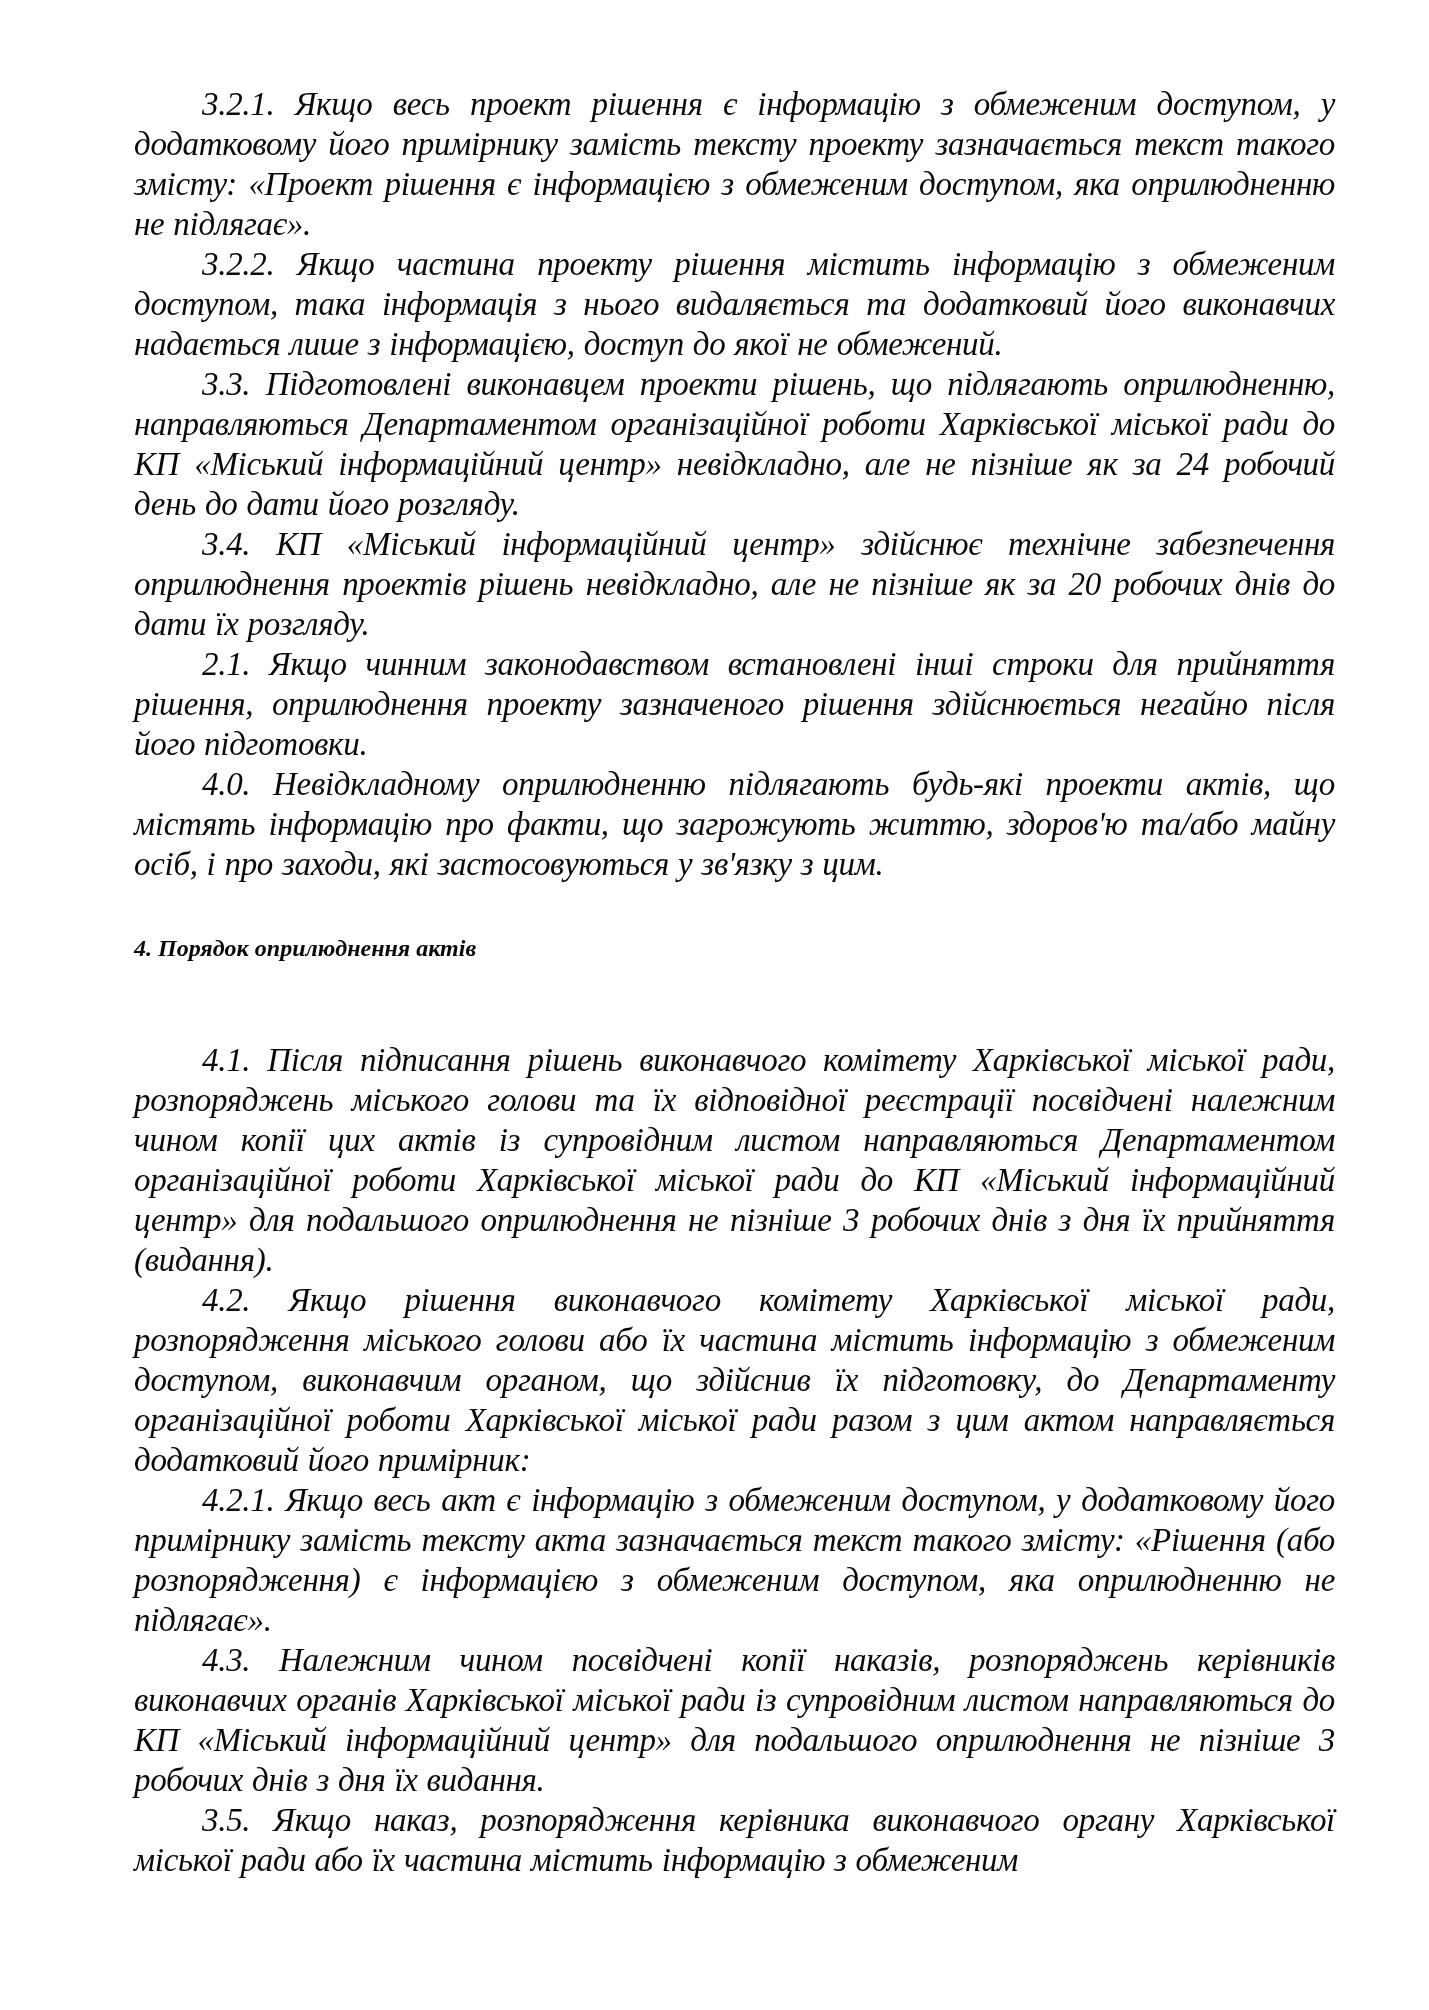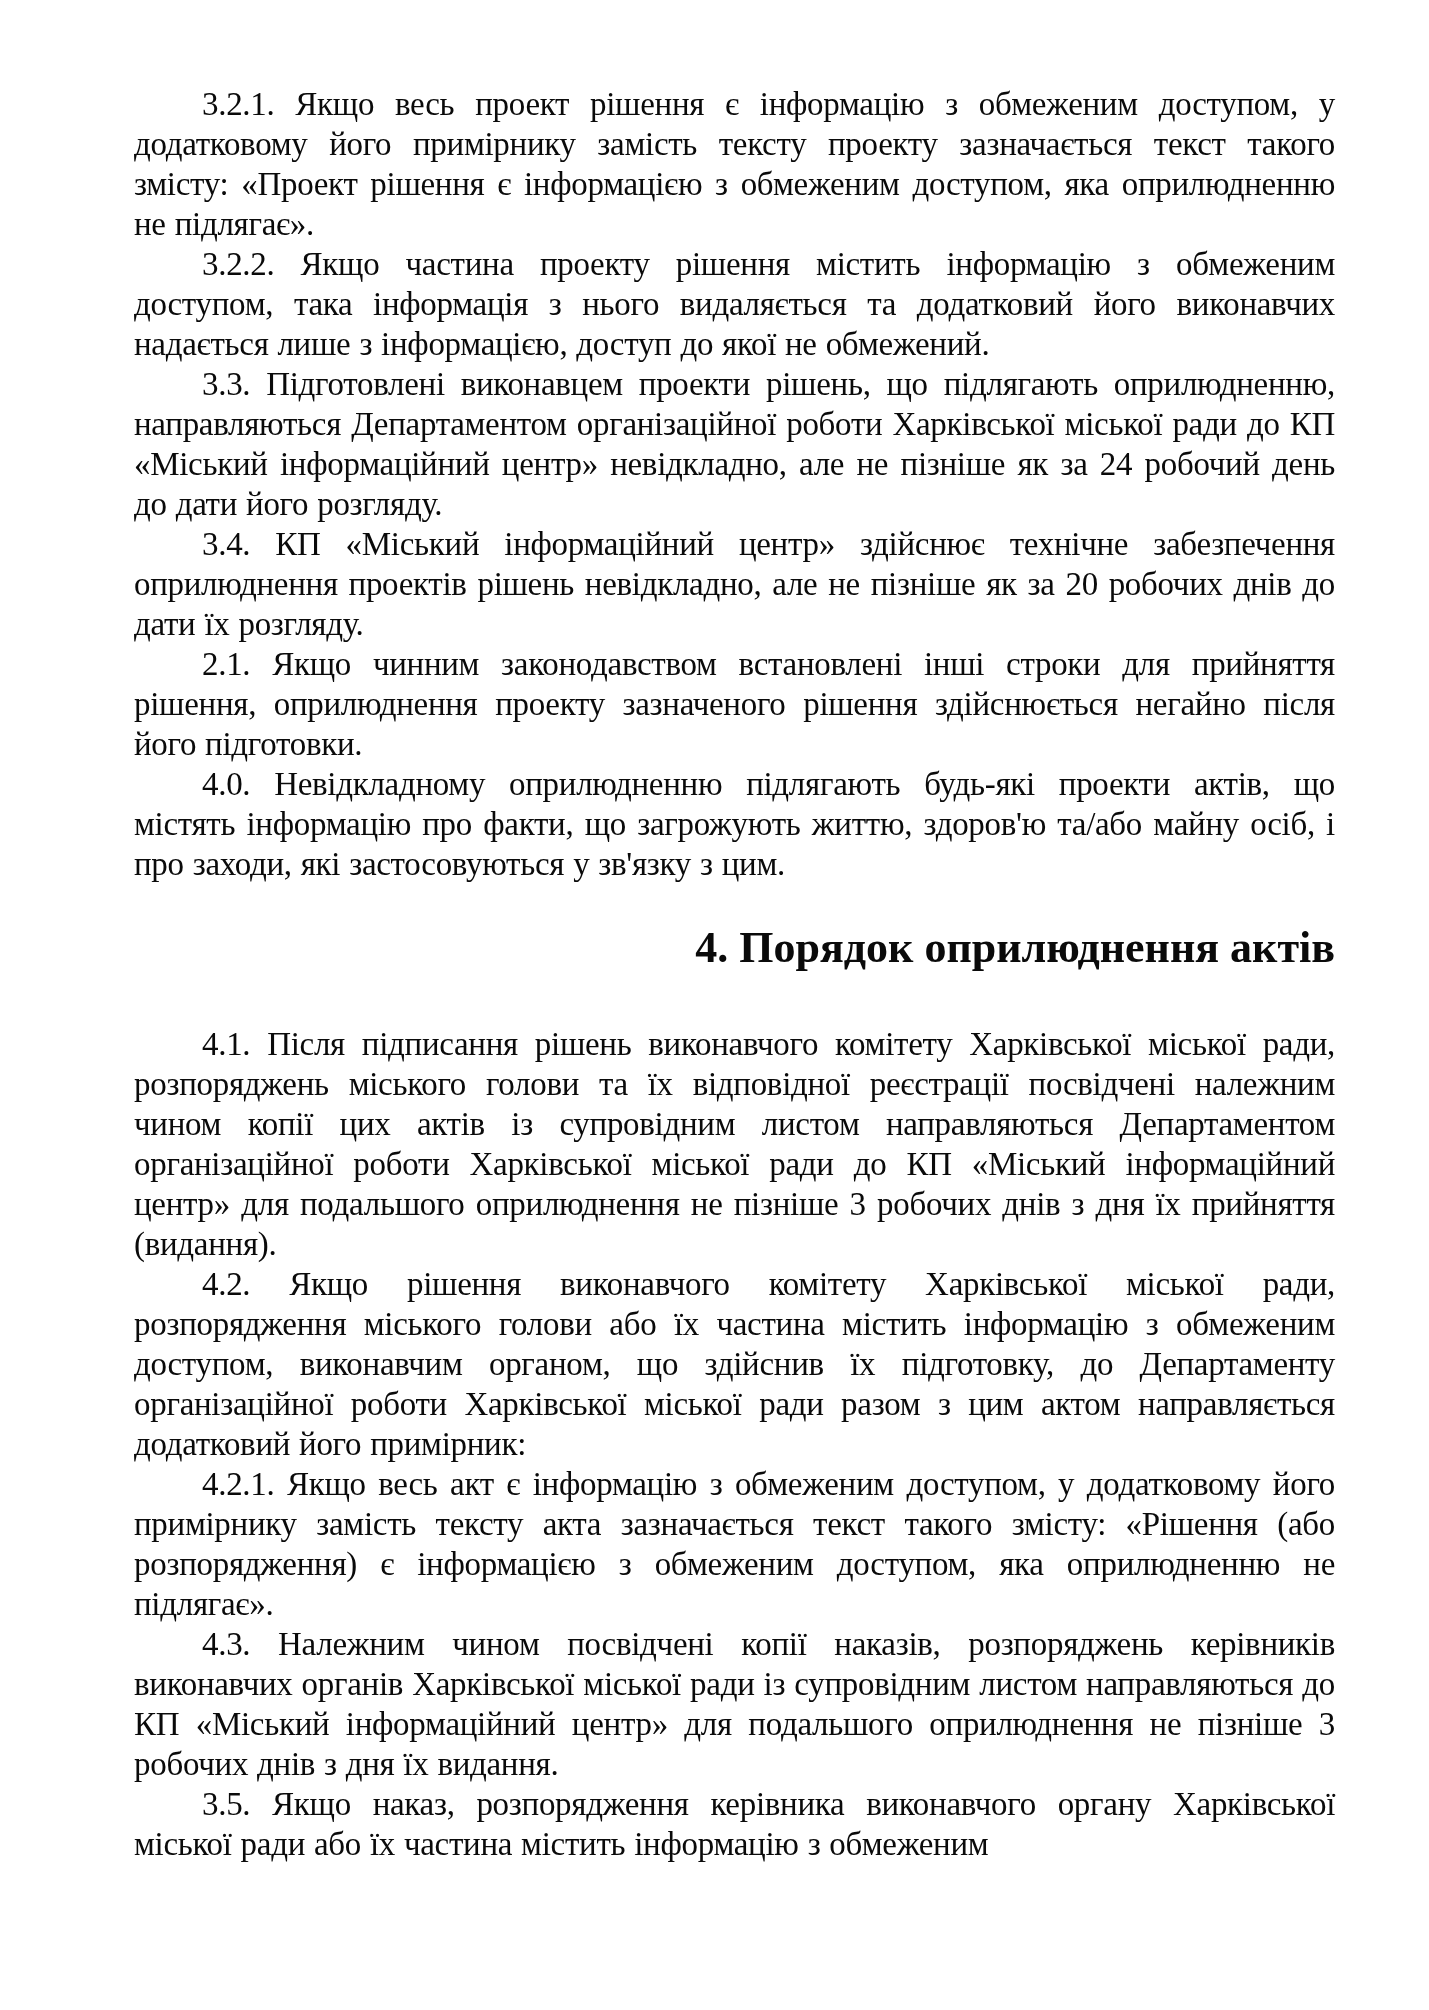--- a/index.html
+++ b/index.html
@@ -17,33 +17,34 @@
   .text-column {
     position: absolute;
     left: 134px;
     top: 84px;
     width: 1201px;
     color: #0a0a0a;
     font-family: "Liberation Serif", "DejaVu Serif", serif;
     font-size: 33px;
     line-height: 40px;
     letter-spacing: -0.3px;
+    font-style: italic;
   }
   .para {
     margin: 0;
     text-align: justify;
     text-indent: 68px;
     word-spacing: 1px;
   }
   .section-heading {
-    margin: 44px 0 56px 0;
-    font-size: 44px;
+    margin: 44px 0 72px 0;
+    font-size: 24px;
     line-height: 40px;
     font-weight: bold;
-    text-align: right;
+    text-align: left;
     text-indent: 0;
     letter-spacing: 0;
   }
 </style>
 </head>
 <body>
 
 <div class="page">
   <div class="text-column">
     <p class="para">3.2.1. Якщо весь проект рішення є інформацію з обмеженим доступом, у додатковому його примірнику замість тексту проекту зазначається текст такого змісту: «Проект рішення є інформацією з обмеженим доступом, яка оприлюдненню не підлягає».</p>

